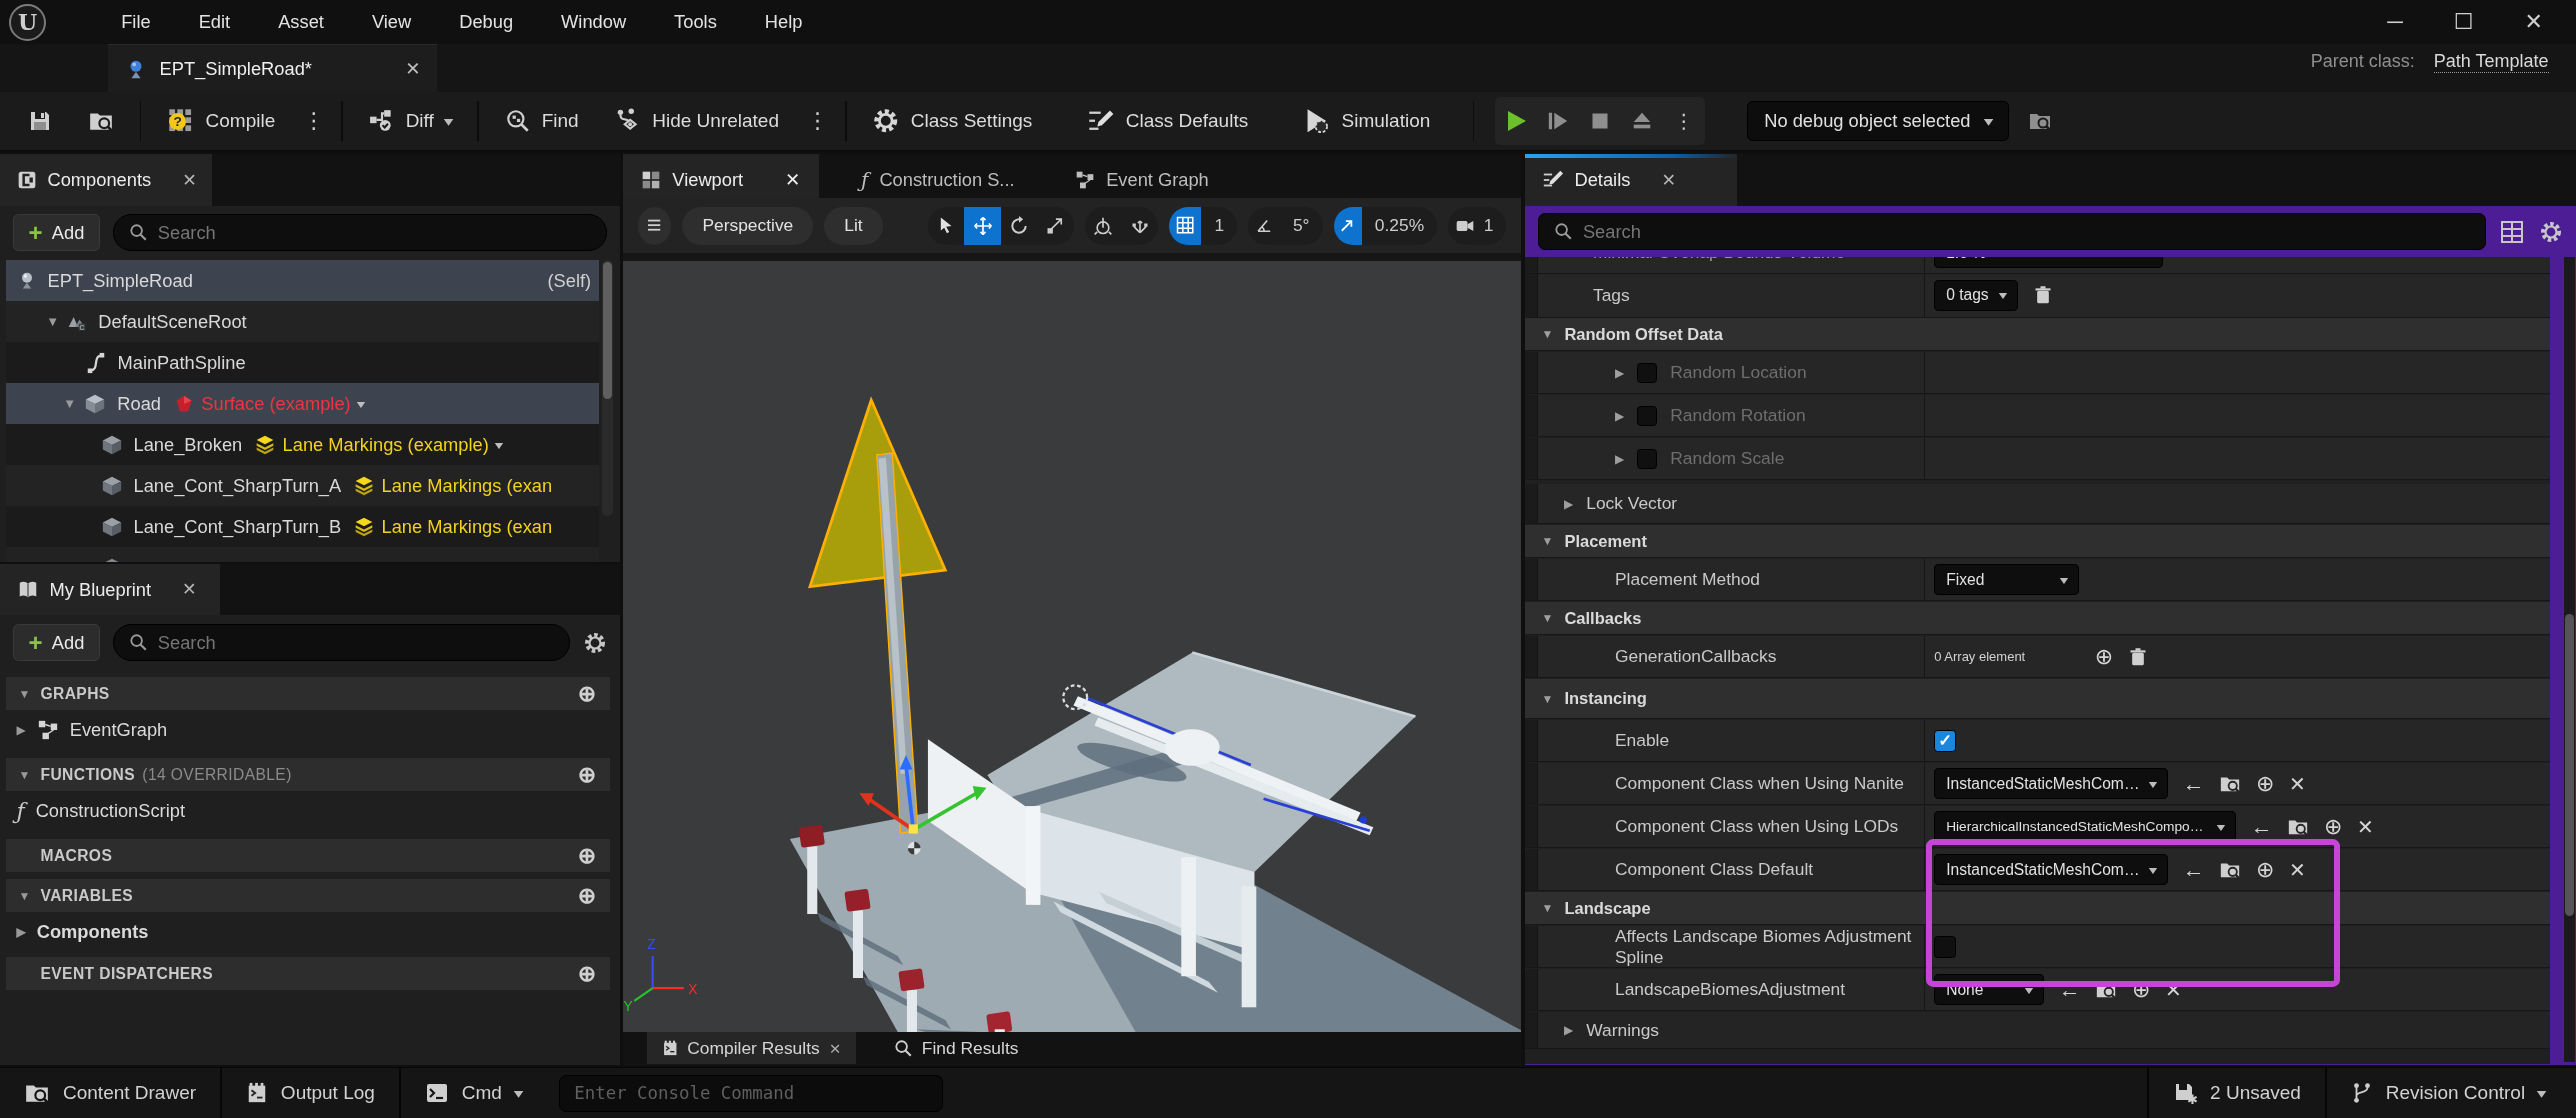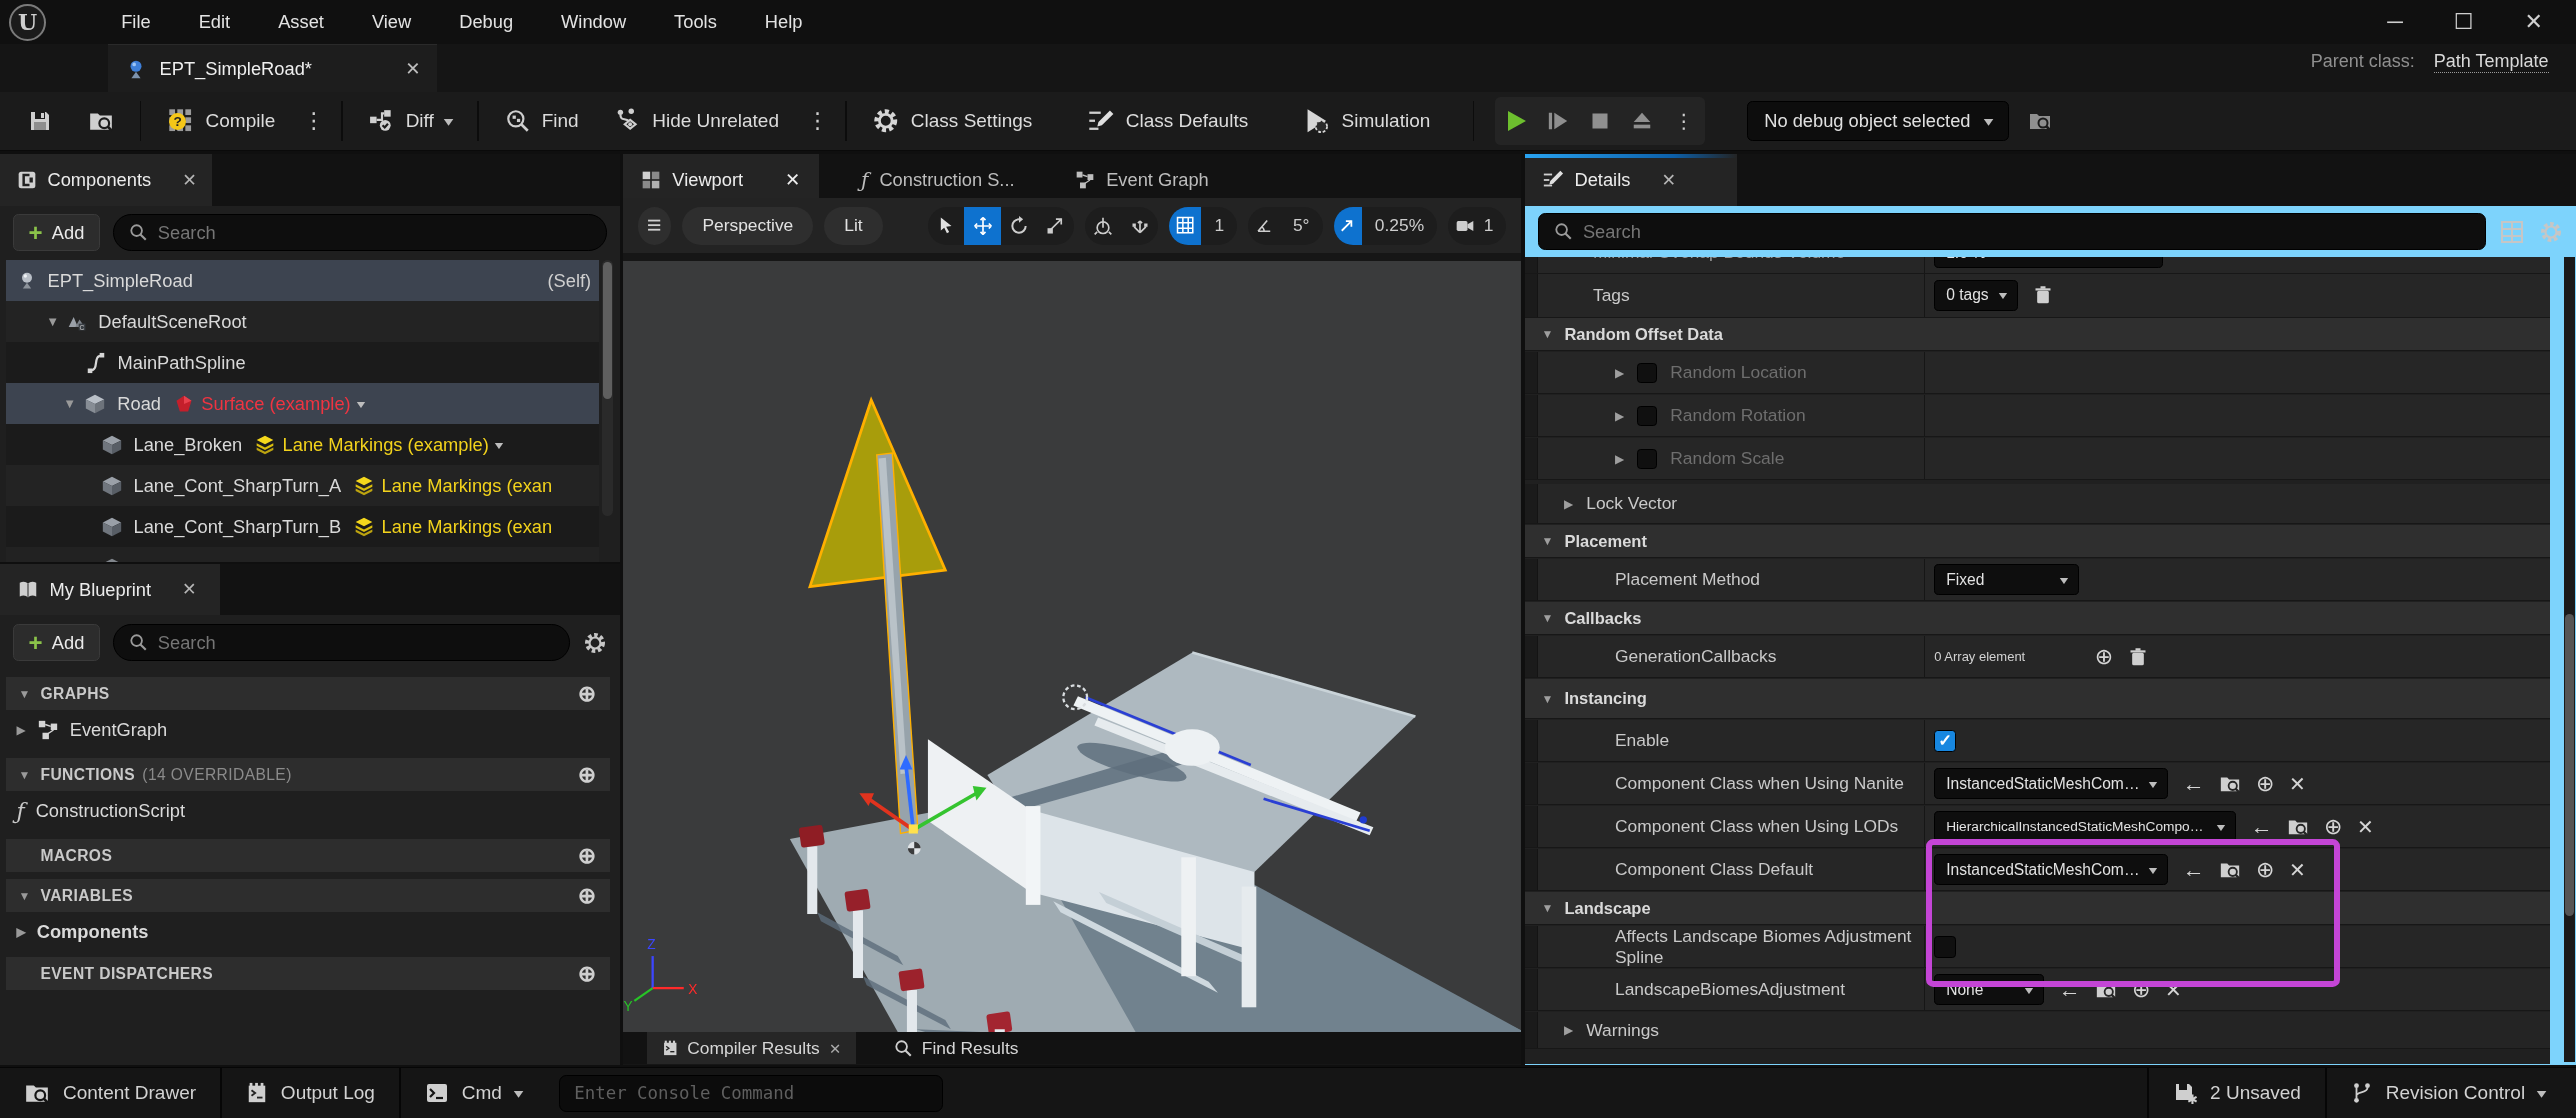--- a/index.html
+++ b/index.html
@@ -90,21 +90,21 @@
   .vp-cell { width:41px; display:flex; align-items:center; justify-content:center; color:#cdcdcd; font-size:17.4px; }
   .vp-cell.blue { background:#0e72cf; color:#fff; }
   .vp-cell.val { width:auto; padding:0 13px; }
   #vp-scene { left:0; top:107px; width:898px; height:771px; background:#3a3b3c; }
   #vp-bottom-tabs { left:0; top:878px; width:898px; height:32px; background:#121212; display:flex;padding-left:24px; }
   .vpb-tab { display:flex; align-items:center; gap:9.2px; padding:0 14.6px; font-size:17.4px; color:#d6d6d6; }
   .vpb-tab.active { background:#262626; }
   .vpb-tab .close-x { font-size:14.6px; color:#aaa; }
 
   
-  #details-panel { left:1525px; top:154px; width:1051px; height:911px; background:#7dd3fc; }
+  #details-panel { left:1525px; top:154px; width:1051px; height:911px; background:#4c1d95; }
   #details-tabbar { left:0; top:0; width:1051px; height:52px; }
   #details-tab { width:212px; }
   #details-tab::before { content:""; position:absolute; left:0; top:0; width:100%; height:3.7px;
     background:linear-gradient(90deg,#29a3f1,#0c5fa8 70%,transparent); }
   #details-search-row { left:0; top:52px; width:1051px; height:51px; display:flex; align-items:center; gap:14.6px; padding:0 13px; }
   #details-rows { left:0; top:103px; width:1025px; height:807px; position:absolute; overflow:hidden; background:#202020; }
   .drow { position:absolute; left:0; width:1025px; display:flex; align-items:center; border-bottom:0.9px solid #171717; }
   .drow .gutter { width:13px; align-self:stretch; background:#1b1b1b; border-right:0.9px solid #141414; flex:0 0 auto; }
   .dcat { background:#2f2f2f; font-size:16.5px; font-weight:bold; color:#dadada; }
   .dcat .exp { margin:0 11px 0 16.5px; font-size:12px; color:#9f9f9f; }

